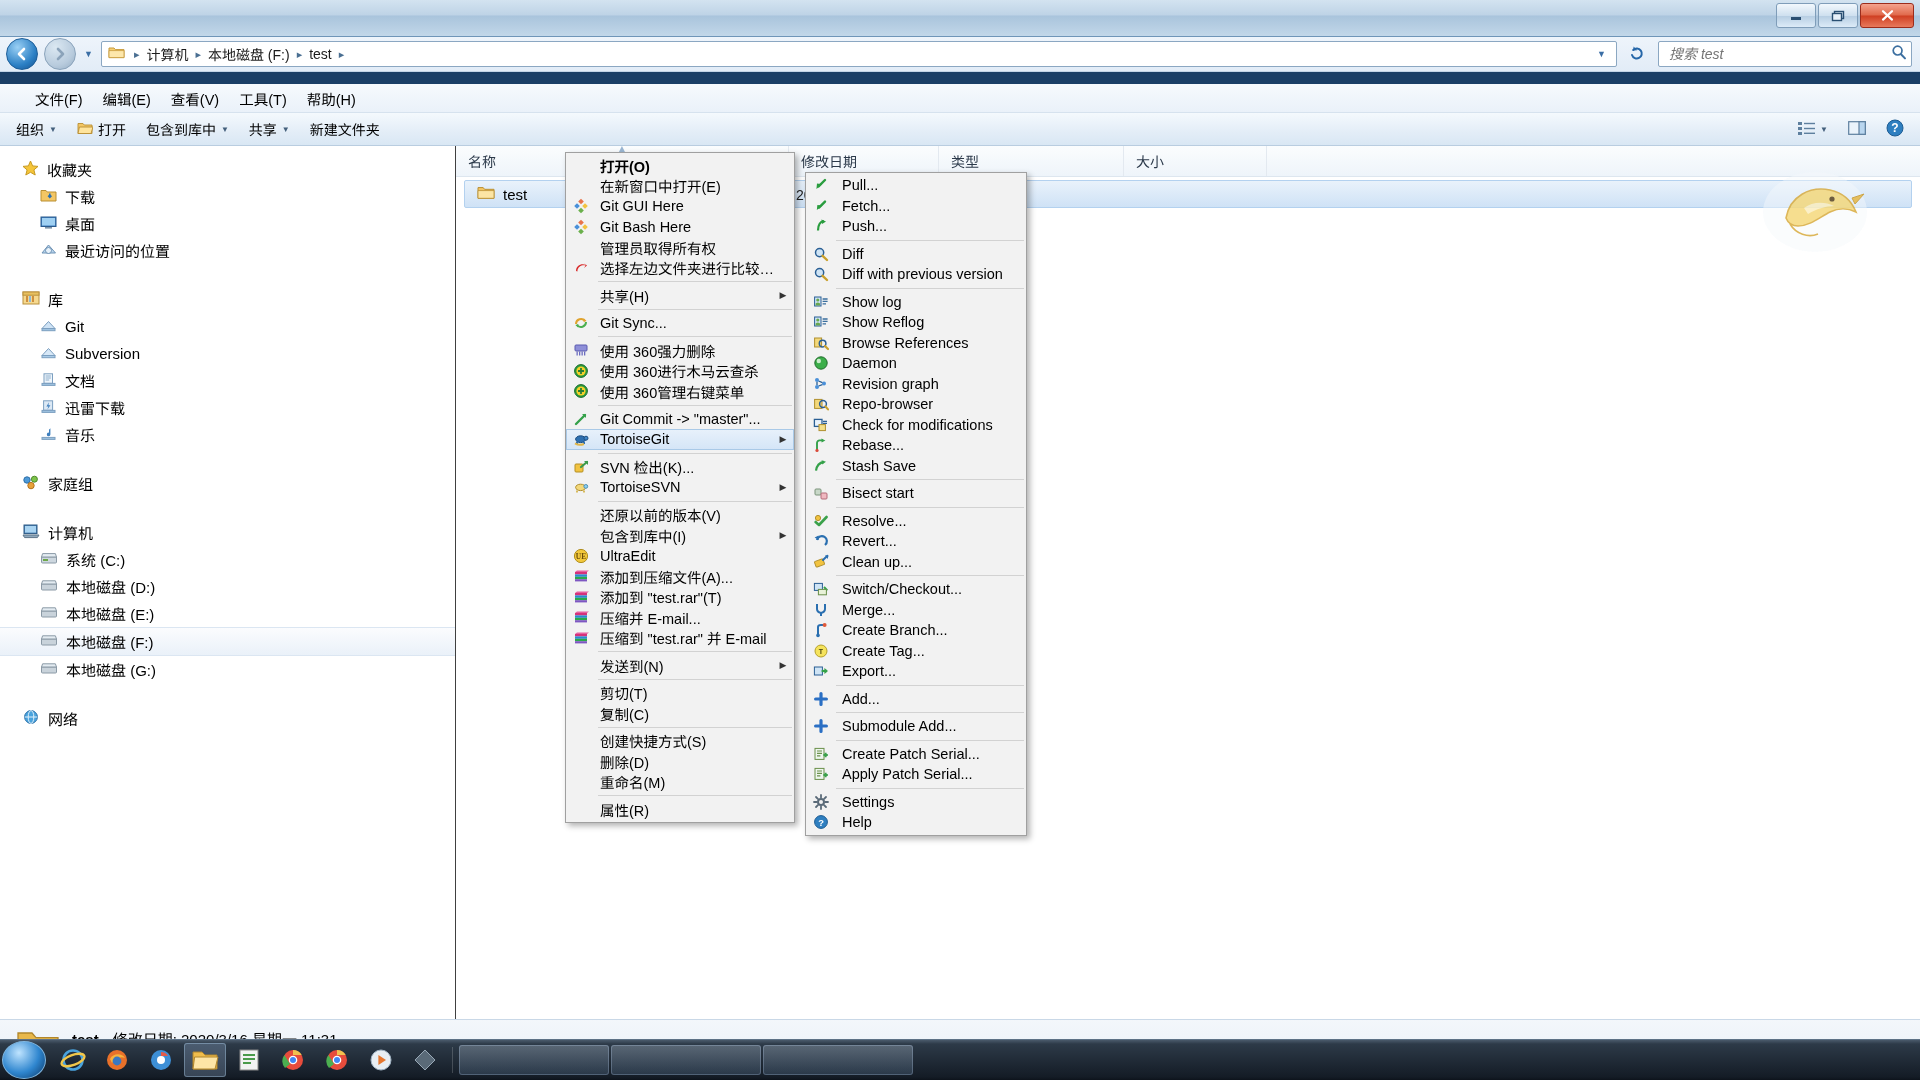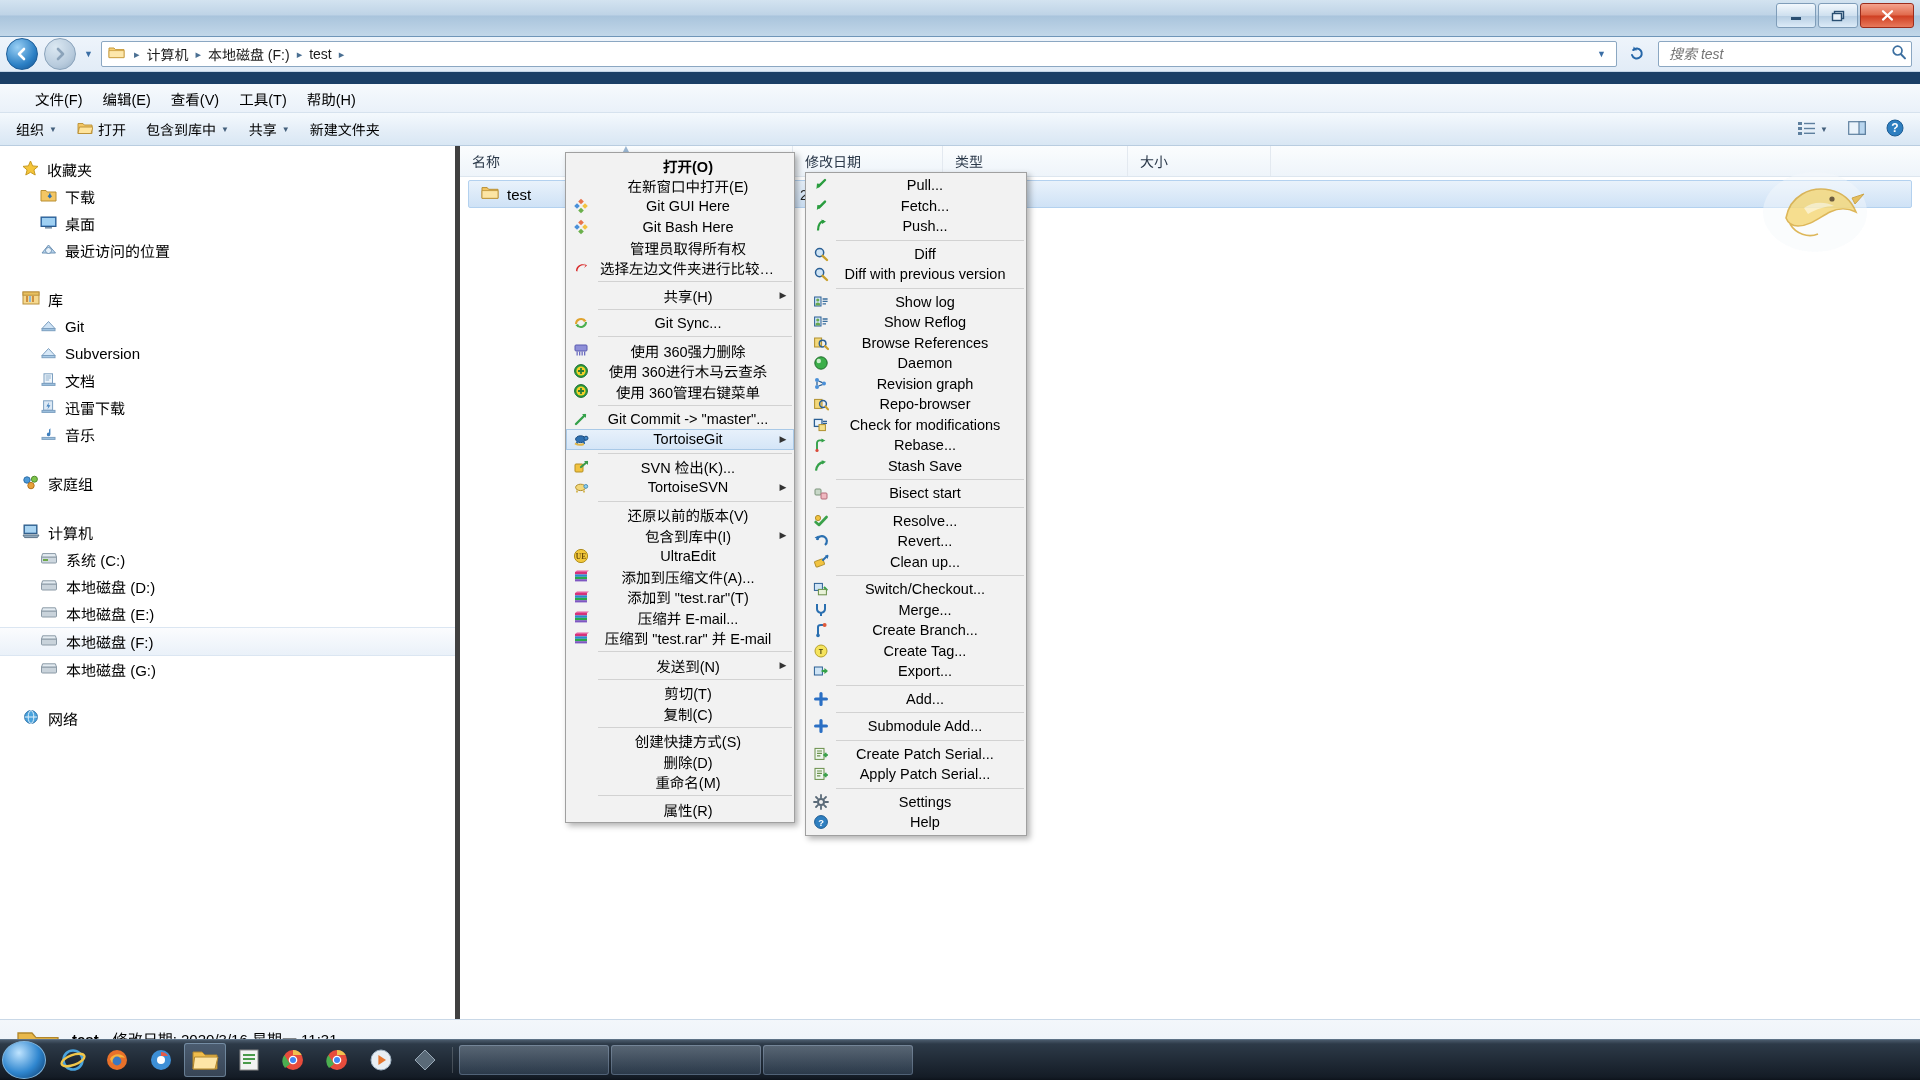--- a/index.html
+++ b/index.html
@@ -80,21 +80,21 @@
     background:linear-gradient(to bottom,#f4f9fd,#e3edf7 60%,#d9e7f4);
     border-bottom:1px solid #b9cde0;
   }
   .tbtn{display:flex;align-items:center;gap:5px;font-size:14px;padding:4px 8px;border-radius:3px;cursor:pointer;white-space:nowrap;}
   .tcaret{font-size:8px;color:#44607c;}
   .tb-spacer{flex:1 1 auto;}
 
   
   .body{flex:1 1 auto;display:flex;min-height:0;background:#fff;}
   .sidebar{
-    flex:0 0 455px;background:#fff;border-right:5px solid #404040;
+    flex:0 0 455px;background:#fff;border-right:1px solid #404040;
     padding-top:10px;overflow:hidden;position:relative;
   }
   .side-item{display:flex;align-items:center;gap:8px;height:27px;padding-left:22px;font-size:15px;cursor:pointer;white-space:nowrap;}
   .side-item.lvl1{padding-left:40px;}
   .side-item.sel{
     background:linear-gradient(to bottom,#fbfcfe,#eaf1f9);
     border-top:1px solid #dbe6f2;border-bottom:1px solid #dbe6f2;
   }
   .side-gap{height:22px;}
   .side-label{overflow:hidden;text-overflow:ellipsis;}
@@ -159,21 +159,21 @@
   .ctxmenu.sub{left:785px;top:172px;width:220px;margin-left:20px;}
   .ctxitem{
     display:flex;align-items:center;height:20.5px;padding:0 4px 0 0;
     cursor:default;position:relative;white-space:nowrap;
   }
   .ctxitem.hl{background:linear-gradient(to bottom,#e8f1fb,#d4e5f7);box-shadow:inset 0 0 0 1px #a9c9e7;}
   .ctxitem.bold .ctxlabel{font-weight:bold;}
   .ctxicon{
     width:30px;flex:0 0 30px;height:20px;display:flex;align-items:center;justify-content:center;
   }
-  .ctxlabel{flex:1 1 auto;padding-left:6px;overflow:hidden;text-overflow:ellipsis;text-align:center;}
+  .ctxlabel{flex:1 1 auto;padding-left:6px;overflow:hidden;text-overflow:ellipsis;}
   .ctxarrow{flex:0 0 14px;font-size:9px;color:#333;text-align:center;}
   .ctxsep{height:1px;margin:3px 2px 3px 32px;background:#d2d2d2;}
   .ctxmenu.shell .ctxitem{padding-left:0;}
   .ctxmenu.shell .ctxlabel{padding-left:4px;}
   .gutter{position:absolute;left:0;top:0;bottom:0;width:30px;background:#f2f2f2;}
   .ctxmenu.sub .ctxsep{margin-left:30px;}
   .clip{overflow:hidden;}
 </style>
 </head>
 <body>

